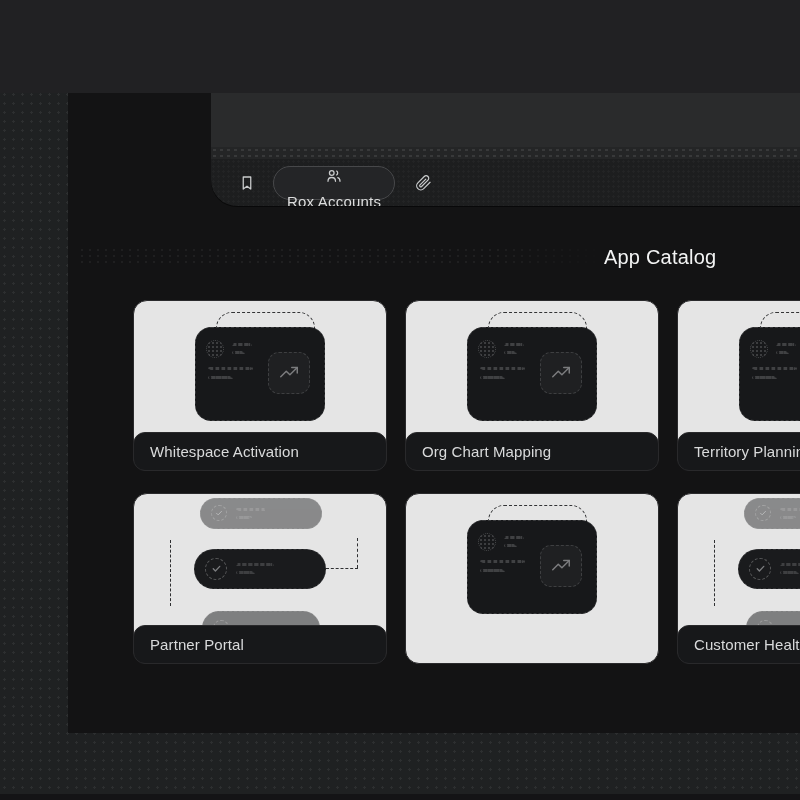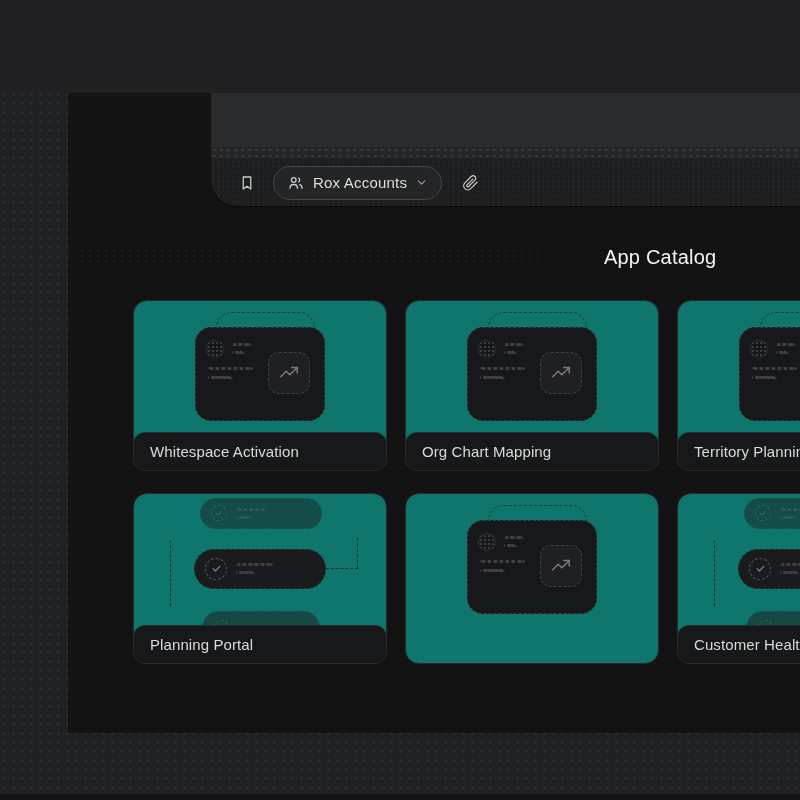--- a/index.html
+++ b/index.html
@@ -27,32 +27,32 @@
   .composer-toolbar{height:47px;display:flex;align-items:center;
     background-image:radial-gradient(circle,rgba(255,255,255,.028) 1px,transparent 1.1px);
     background-size:5px 5px;}
   .icon-btn{display:flex;align-items:center;justify-content:center;width:28px;height:28px;
     background:none;border:none;padding:0;cursor:pointer;color:#c9cbcc;}
   .bookmark-btn{margin-left:22px;}
   .attach-btn{margin-left:14px;}
   .account-pill{margin-left:12px;display:flex;align-items:center;gap:8px;height:34px;
     padding:0 13px;border:1.5px solid #47484a;border-radius:17px;background:#242527;
     color:#dcdddd;font-size:15px;font-weight:500;letter-spacing:.2px;cursor:pointer;
-    font-family:"Liberation Sans",sans-serif;}
+    font-family:"Liberation Sans",sans-serif;flex-direction:column;}
   .account-pill .chev{color:#9a9b9c;display:flex;align-items:center;}
   
   .page-title{position:absolute;left:604px;top:246px;font-size:20px;font-weight:400;
     color:#f3f4f4;letter-spacing:.2px;}
   .title-dots{position:absolute;left:78px;top:247px;width:545px;height:18px;
     background-image:radial-gradient(circle,rgba(255,255,255,.055) 1px,transparent 1.15px);
     background-size:8px 6px;
     -webkit-mask-image:linear-gradient(90deg,#000 75%,transparent 98%);
     mask-image:linear-gradient(90deg,#000 75%,transparent 98%);}
   
-  .card{position:absolute;width:254px;height:171px;background:#0f766e;
+  .card{position:absolute;width:254px;height:171px;background:#e5e5e5;
     border:1px solid #2a2a2c;border-radius:14px;box-sizing:border-box;cursor:pointer;}
   .illo{position:absolute;left:0;right:0;top:0;bottom:38px;overflow:hidden;
     border-radius:13px 13px 0 0;display:flex;align-items:center;justify-content:center;}
   .card-footer{position:absolute;left:-1px;right:-1px;bottom:-1px;height:39px;
     background:#17181a;border:1px solid #29292b;border-radius:12px;
     display:flex;align-items:center;padding:0 16px;box-sizing:border-box;}
   .card-label{font-size:15px;font-weight:500;color:#d9dadb;letter-spacing:.1px;white-space:nowrap;}
   
   .illoA{position:relative;width:130px;height:109px;}
   .backCard{position:absolute;left:21px;top:0;width:99px;height:94px;
@@ -232,21 +232,21 @@
             <div class="bln" style="width:19px;"></div>
           </div>
       </div>
       <div class="pill pillBot">
         <div class="checkCircle ck-sm"></div>
 
       </div>
     </div>
   </div>
   <div class="card-footer">
-    <span class="card-label">Planning Portal</span>
+    <span class="card-label">Partner Portal</span>
   </div>
 </div>
 
 <div class="card" style="left:405px;top:493px;">
   <div class="illo">
     <div class="illoA">
       <div class="backCard"></div>
       <div class="frontCard">
         <div class="avatar"></div>
         <div class="ln lnA1"></div>

